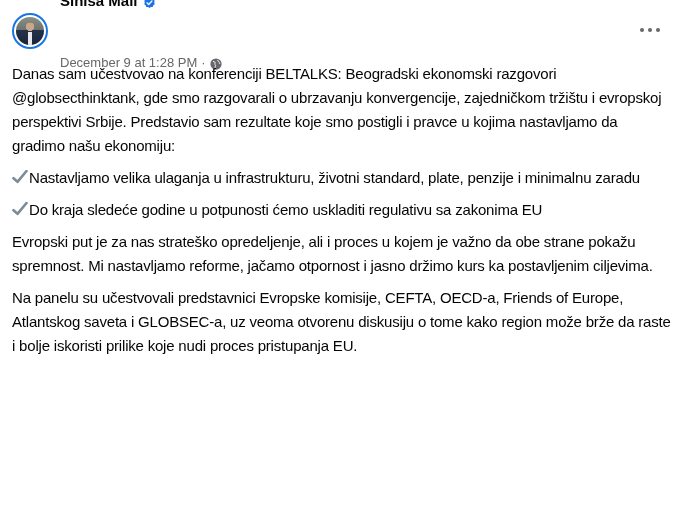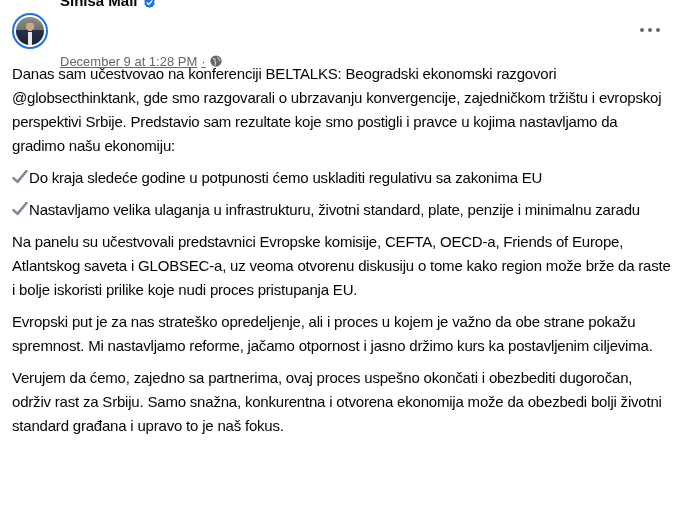--- a/index.html
+++ b/index.html
@@ -78,26 +78,25 @@
       line-height: 18px;
     }
     .verified {
       width: 13px;
       height: 13px;
       margin-left: 5px;
       display: inline-block;
     }
     .sub-row {
       display: flex;
-      align-items: center;
+      align-items: flex-end;
       height: 18px;
       margin-top: 2px;
       font-size: 13px;
       color: #65676b;
-      text-decoration: underline;
     }
     .dot-sep {
       margin: 0 4px;
     }
     .globe {
       width: 12px;
       height: 12px;
       display: inline-block;
     }
     .more-button {
@@ -180,27 +179,26 @@
   </div>
 
   <div class="body-text">
     <p class="para">Danas sam učestvovao na konferenciji BELTALKS: Beogradski ekonomski razgovori @globsecthinktank, gde smo razgovarali o ubrzavanju konvergencije, zajedničkom tržištu i evropskoj perspektivi Srbije. Predstavio sam rezultate koje smo postigli i pravce u kojima nastavljamo da gradimo našu ekonomiju:</p>
 
     <p class="bullet">
       <span class="check">
         <svg width="16" height="14" viewBox="0 0 16 14">
             <path d="M1.5 8.2l4 3.6L14.5 1" stroke="#7c8a99" stroke-width="2.6" fill="none" stroke-linecap="round" stroke-linejoin="round"></path>
           </svg>
-      </span><span>Do kraja sledeće godine u potpunosti ćemo uskladiti regulativu sa zakonima EU</span>
+      </span><span>Nastavljamo velika ulaganja u infrastrukturu, životni standard, plate, penzije i minimalnu zaradu</span>
     </p>
     <p class="bullet">
       <span class="check">
         <svg width="16" height="14" viewBox="0 0 16 14">
             <path d="M1.5 8.2l4 3.6L14.5 1" stroke="#7c8a99" stroke-width="2.6" fill="none" stroke-linecap="round" stroke-linejoin="round"></path>
           </svg>
-      </span><span>Nastavljamo velika ulaganja u infrastrukturu, životni standard, plate, penzije i minimalnu zaradu</span>
+      </span><span>Do kraja sledeće godine u potpunosti ćemo uskladiti regulativu sa zakonima EU</span>
     </p>
 
+    <p class="para">Evropski put je za nas strateško opredeljenje, ali i proces u kojem je važno da obe strane pokažu spremnost. Mi nastavljamo reforme, jačamo otpornost i jasno držimo kurs ka postavljenim ciljevima.</p>
     <p class="para">Na panelu su učestvovali predstavnici Evropske komisije, CEFTA, OECD-a, Friends of Europe, Atlantskog saveta i GLOBSEC-a, uz veoma otvorenu diskusiju o tome kako region može brže da raste i bolje iskoristi prilike koje nudi proces pristupanja EU.</p>
-    <p class="para">Evropski put je za nas strateško opredeljenje, ali i proces u kojem je važno da obe strane pokažu spremnost. Mi nastavljamo reforme, jačamo otpornost i jasno držimo kurs ka postavljenim ciljevima.</p>
-    <p class="para">Verujem da ćemo, zajedno sa partnerima, ovaj proces uspešno okončati i obezbediti dugoročan, održiv rast za Srbiju. Samo snažna, konkurentna i otvorena ekonomija može da obezbedi bolji životni standard građana i upravo to je naš fokus.</p>
   </div>
 </div>
 
 </body></html>

